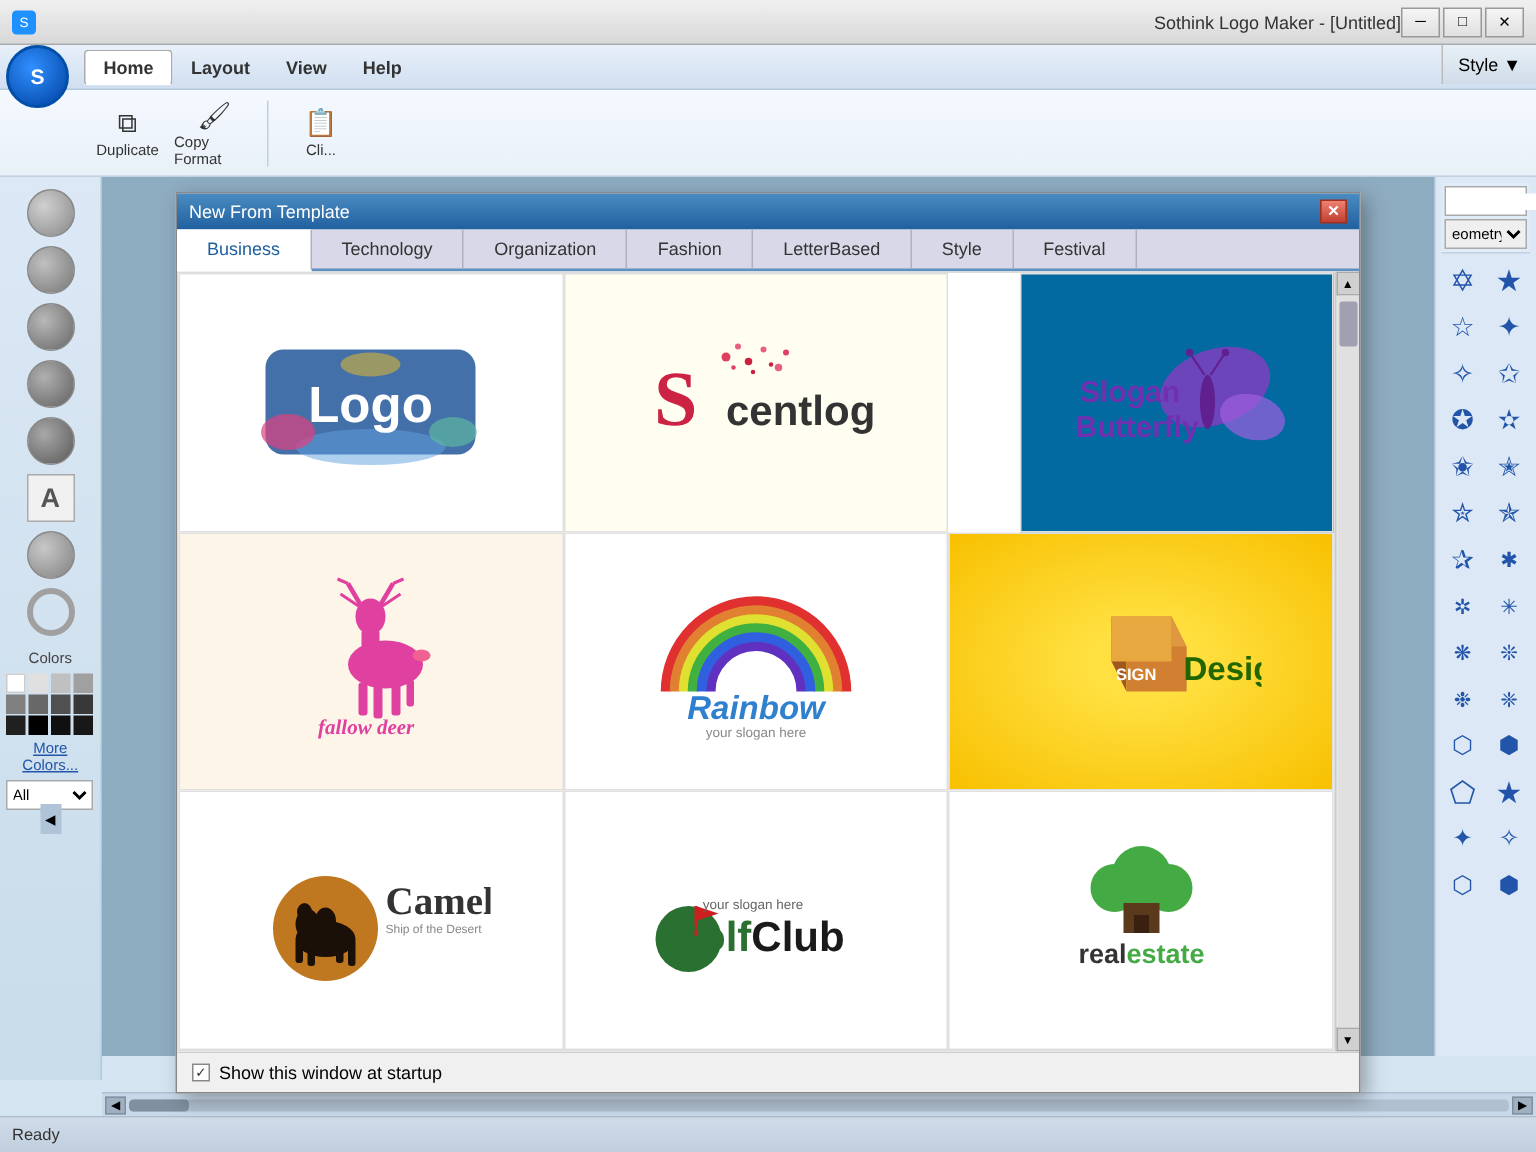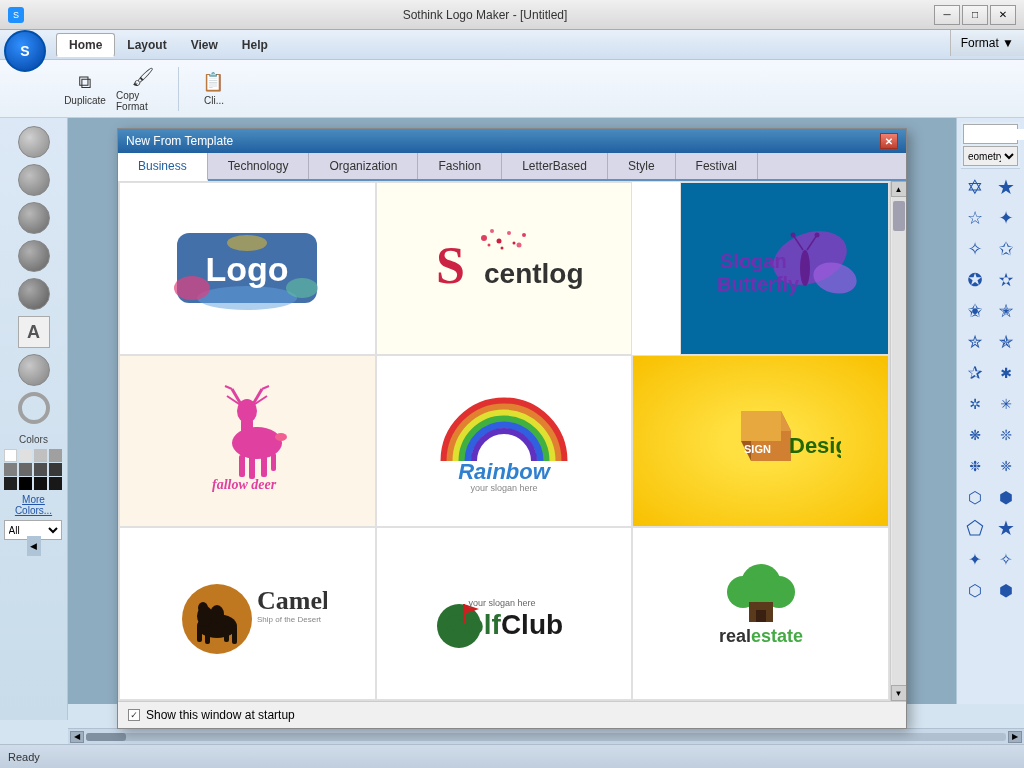--- a/index.html
+++ b/index.html
@@ -9,21 +9,21 @@
     .title-bar {
       background: linear-gradient(to bottom, #f0f0f0, #d8d8d8);
       height: 30px;
       display: flex;
       align-items: center;
       justify-content: space-between;
       padding: 0 8px;
       border-bottom: 1px solid #aaa;
     }
     .title-bar-left { display: flex; align-items: center; gap: 6px; }
-    .title-bar-title { font-size: 12px; color: #333; flex: 1; text-align: center; margin-left: 12px; }
+    .title-bar-title { font-size: 12px; color: #333; flex: 1; text-align: right; margin-left: 12px; }
     .title-bar-controls { display: flex; gap: 2px; }
     .title-btn { width: 26px; height: 20px; border: 1px solid #999; background: linear-gradient(to bottom, #f5f5f5, #e0e0e0); cursor: pointer; font-size: 10px; display: flex; align-items: center; justify-content: center; }
 
     
     .menu-bar {
       background: linear-gradient(to bottom, #e8f0fa, #d0dff0);
       height: 28px;
       display: flex;
       align-items: center;
       padding: 0 50px 0 10px;
@@ -269,21 +269,21 @@
 </div>
 
 <div style="position:absolute;top:30px;left:4px;z-index:100;width:42px;height:42px;background:radial-gradient(circle at 40% 35%,#3090ff,#0040a0);border-radius:50%;display:flex;align-items:center;justify-content:center;color:white;font-weight:bold;font-size:14px;border:2px solid #0050aa;">S</div>
 
 <div class="menu-bar" style="position:absolute;top:30px;left:0;right:0;height:30px;">
   <div style="width:46px;"></div>
   <div class="menu-item active">Home</div>
   <div class="menu-item">Layout</div>
   <div class="menu-item">View</div>
   <div class="menu-item">Help</div>
-  <div style="position:absolute;right:0;top:0;padding:6px 10px;font-size:12px;cursor:pointer;background:linear-gradient(to bottom,#e8f0f8,#d0dce8);border-left:1px solid #bbb;">Format ▼</div>
+  <div style="position:absolute;right:0;top:0;padding:6px 10px;font-size:12px;cursor:pointer;background:linear-gradient(to bottom,#e8f0f8,#d0dce8);border-left:1px solid #bbb;">Style ▼</div>
 </div>
 
 <div class="toolbar" style="position:absolute;top:60px;left:0;right:0;height:58px;">
   <div style="width:46px;"></div>
 
   <div class="toolbar-btn">
     <div style="font-size:18px;">⧉</div>
     <span style="font-size:10px;">Duplicate</span>
   </div>
 

